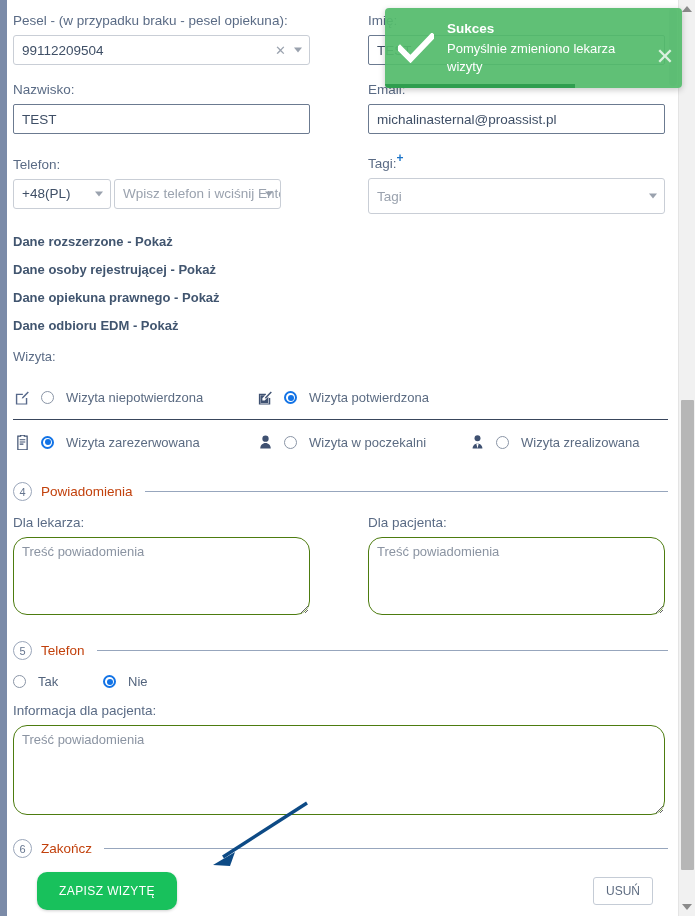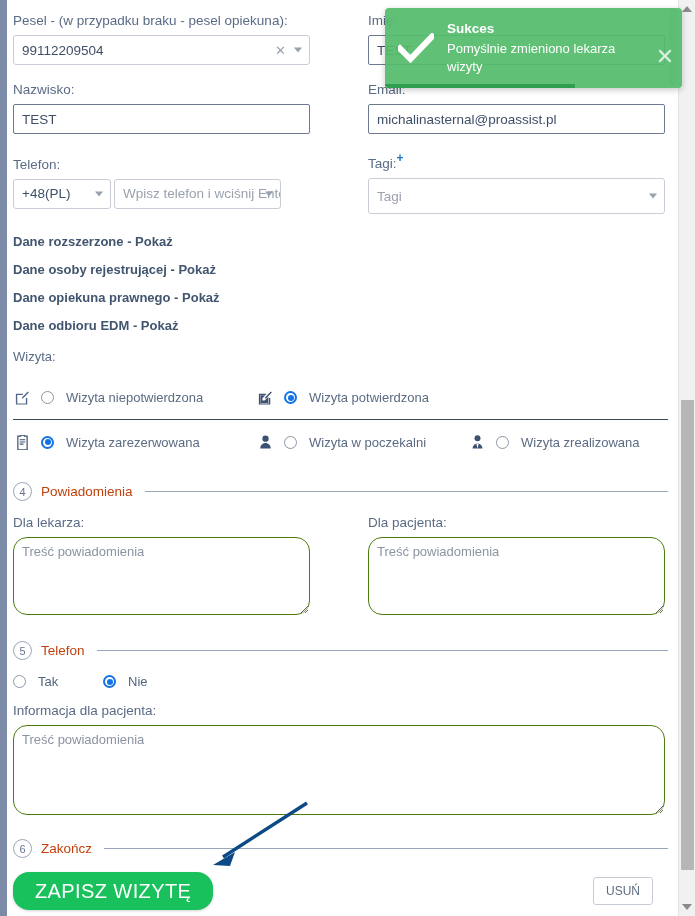--- a/index.html
+++ b/index.html
@@ -211,28 +211,29 @@
 
   
   .btnrow {
     display: flex; align-items: center; justify-content: space-between;
     margin-top: 14px;
   }
   .btn-save {
     background: #18c15c;
     color: #fff;
     border: none;
-    border-radius: 16px;
+    border-radius: 10px;
     padding: 0 22px;
     height: 38px;
-    font-size: 20px;
+    font-size: 12px;
     font-family: "Liberation Sans", sans-serif;
     letter-spacing: .4px;
     cursor: pointer;
     box-shadow: 0 1px 3px rgba(0,0,0,.18);
+    margin-left: 24px;
   }
   .btn-del {
     background: #fff;
     color: #5d6b80;
     border: 1px solid #c5ccd6;
     border-radius: 3px;
     height: 28px;
     padding: 0 12px;
     font-size: 12px;
     font-family: "Liberation Sans", sans-serif;

